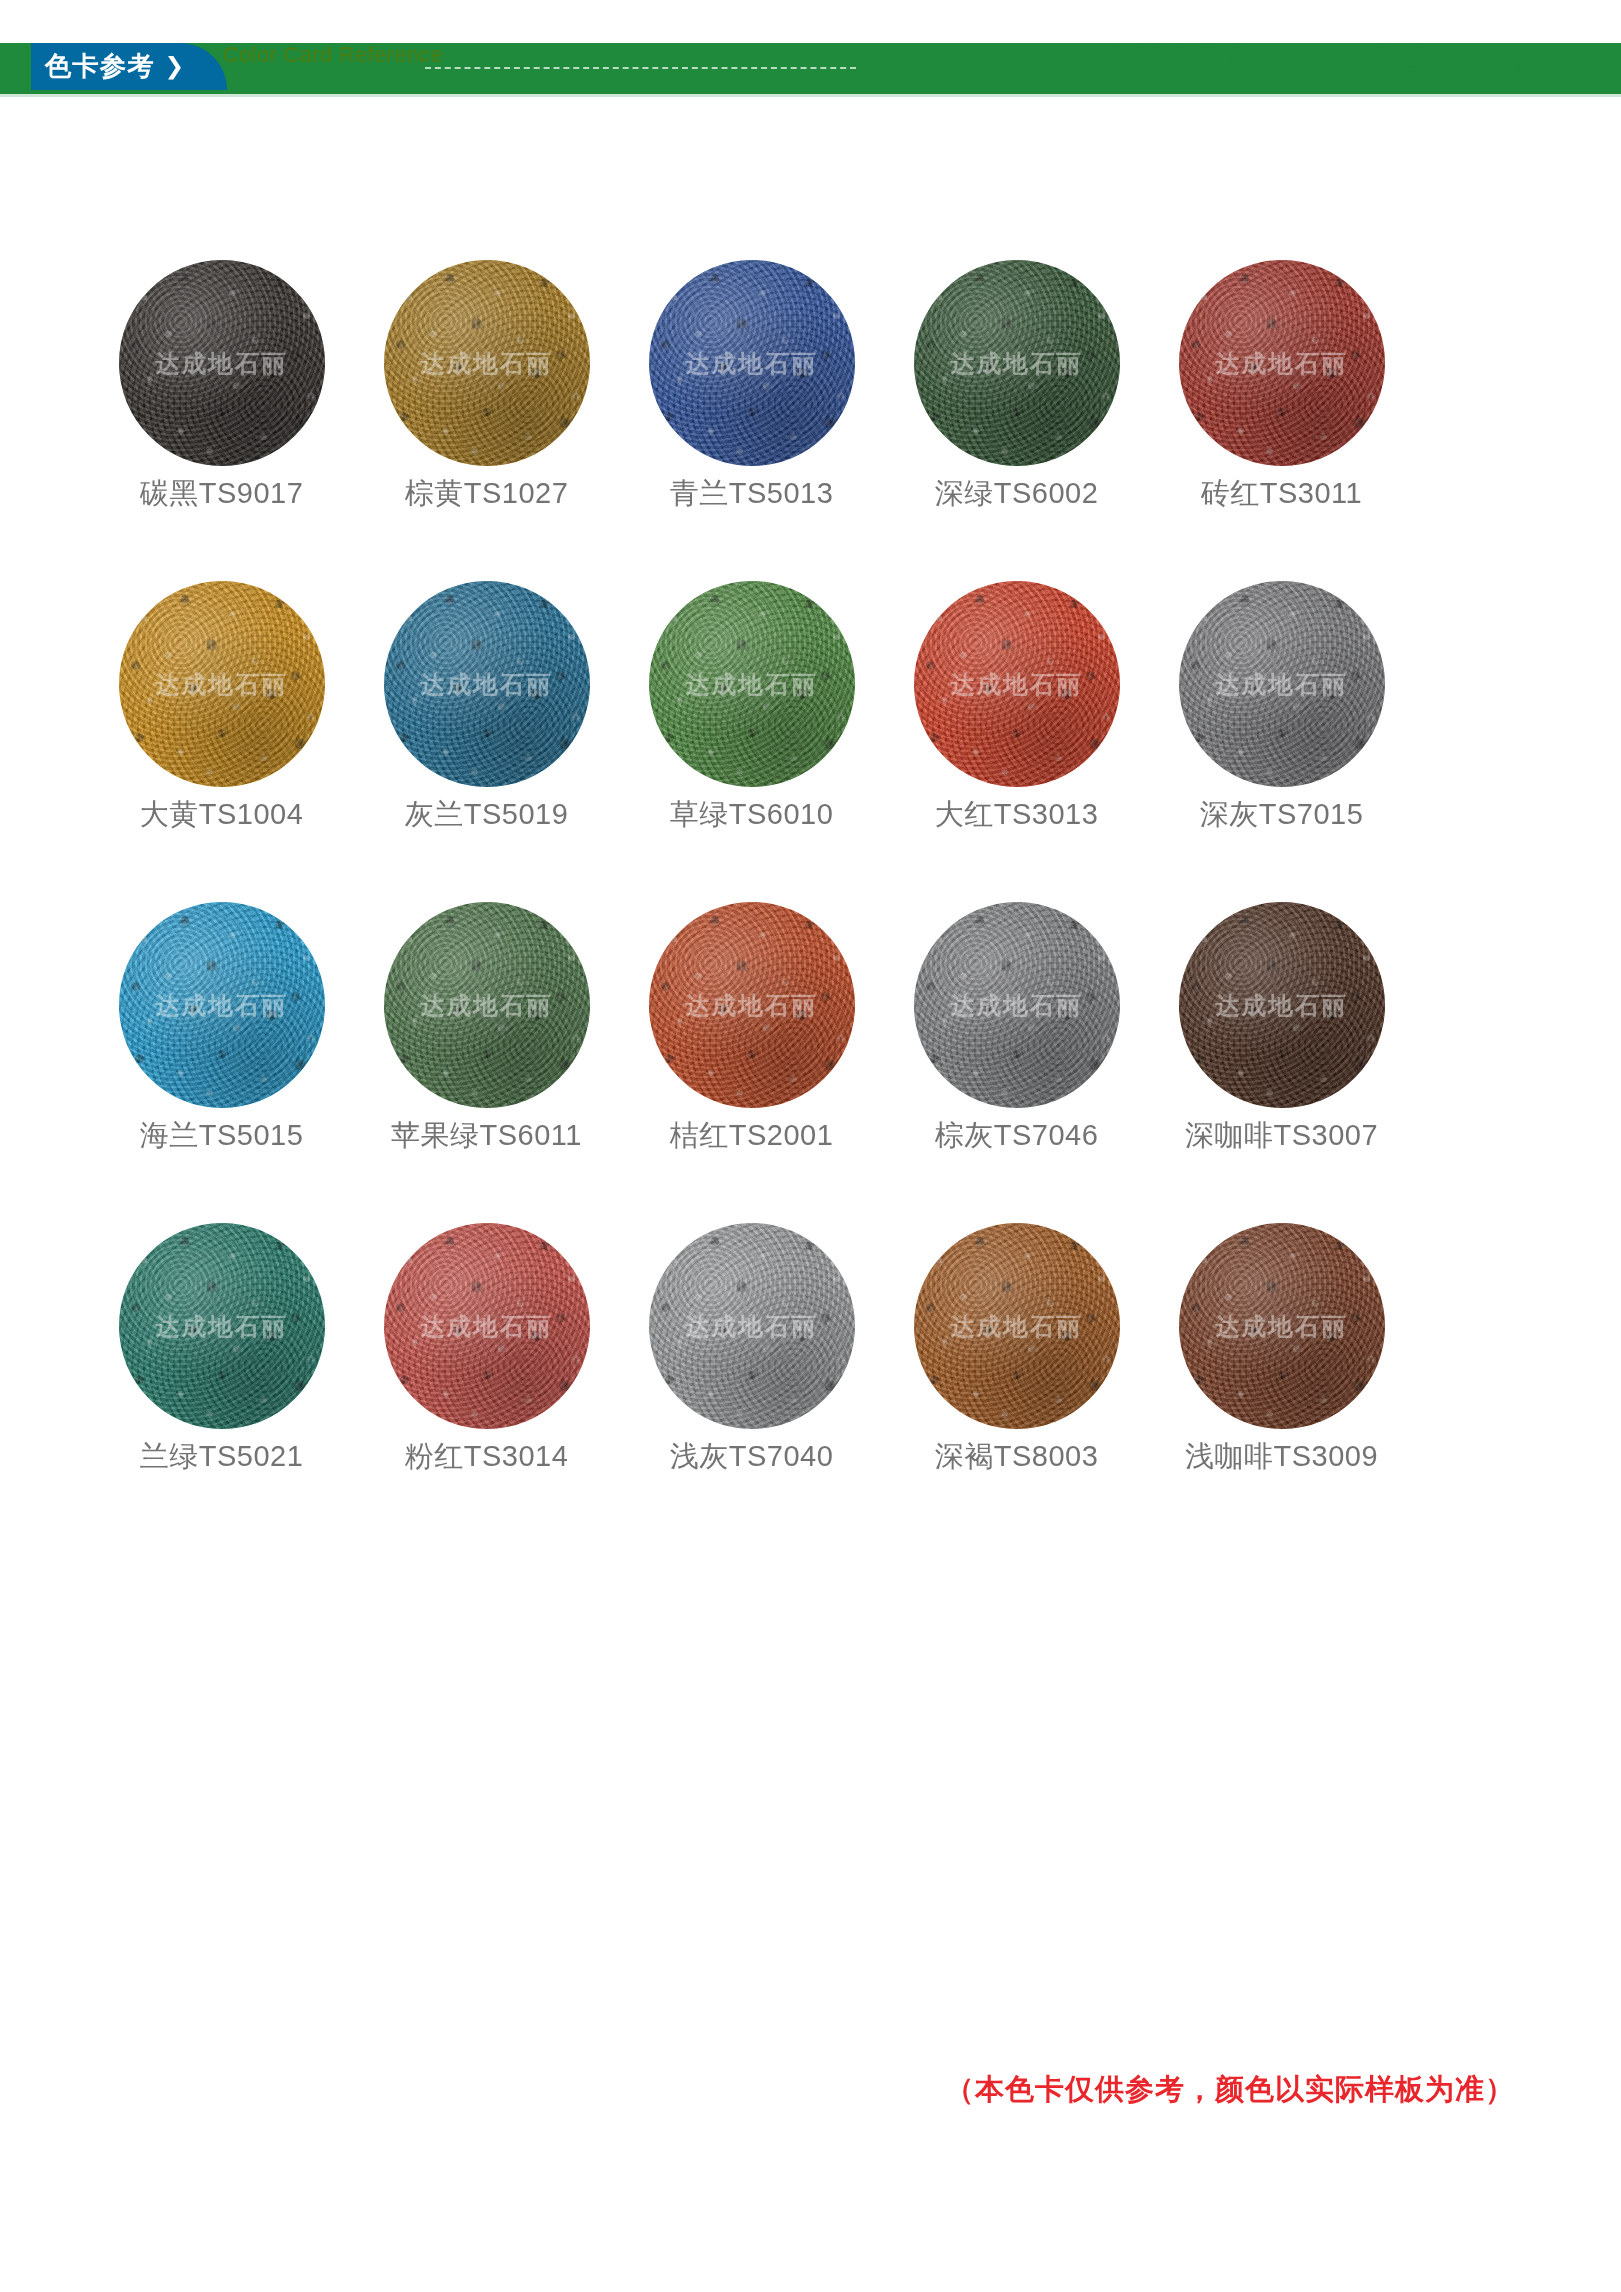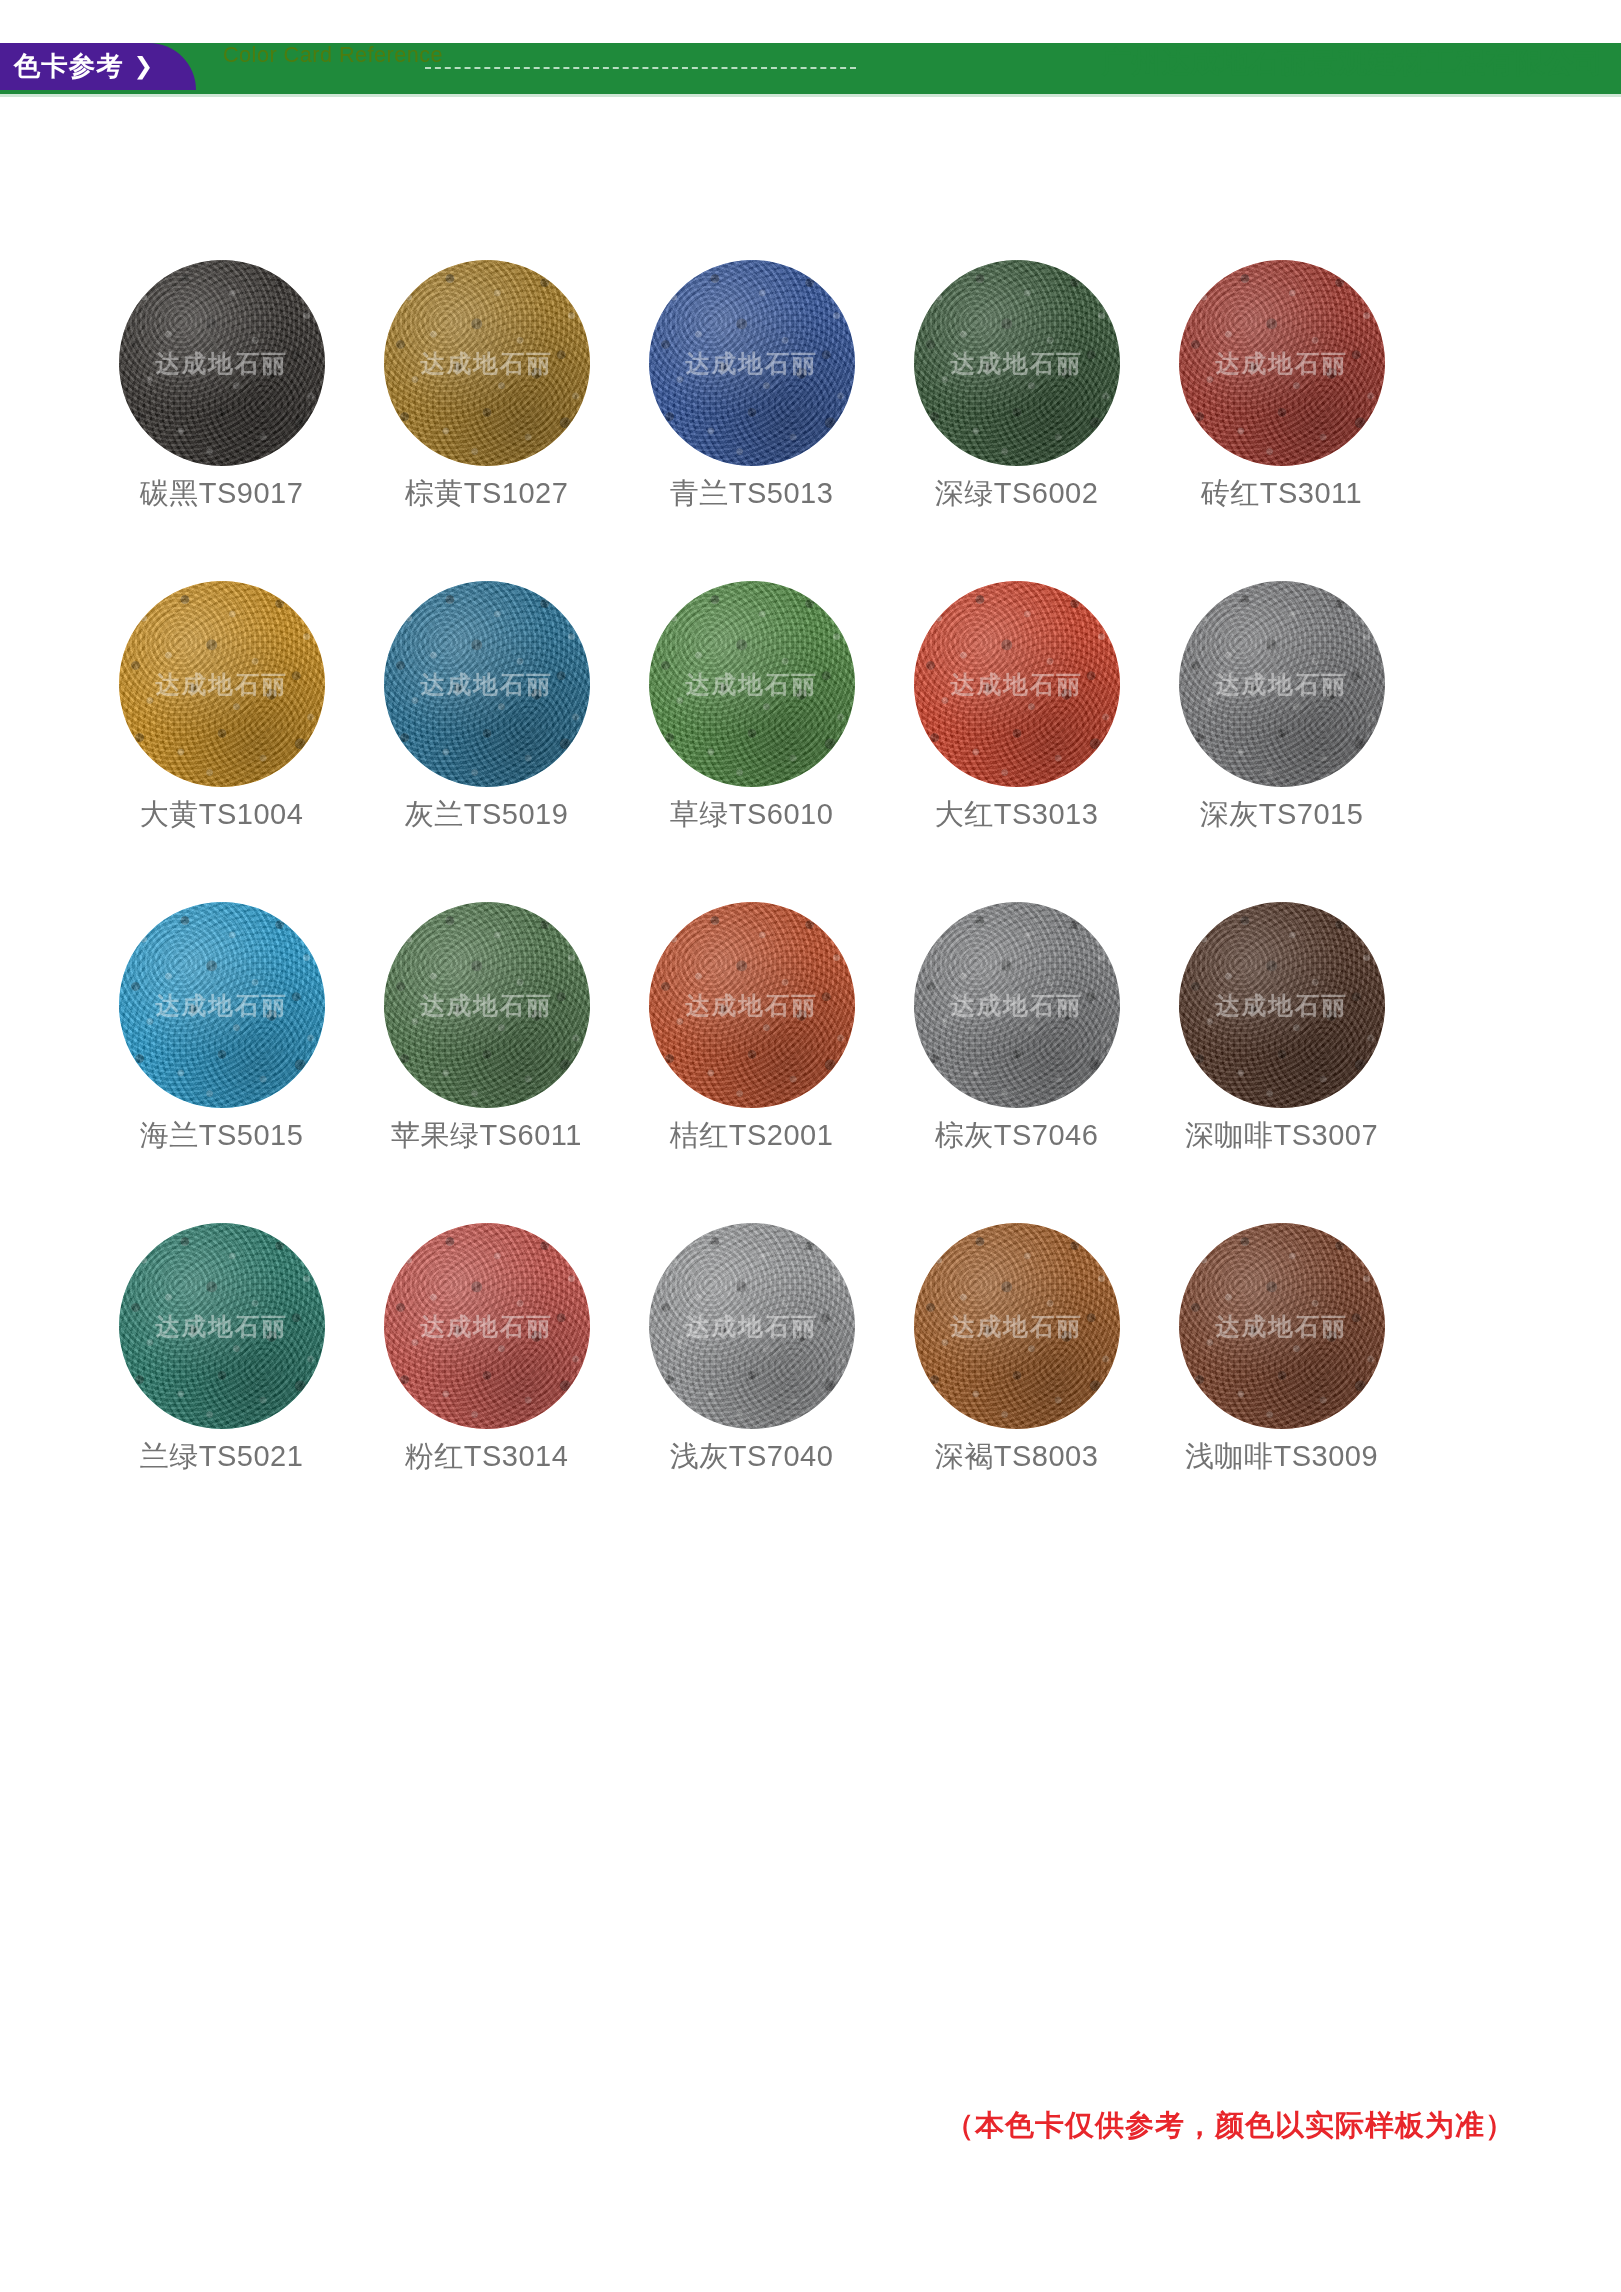--- a/index.html
+++ b/index.html
@@ -214,21 +214,21 @@
     font-weight: bold;
     letter-spacing: 1px;
     white-space: nowrap;
   }
 </style>
 </head>
 <body>
 
 <div class="header">
   <div class="header-bar" style="background: rgb(31, 138, 59);"></div>
-  <div class="header-tab" style="background: #4c1d95;">
+  <div class="header-tab" style="background: #0369a1; margin-left: 31px;">
     <div class="header-tab-inner">
       <span class="header-cn">色卡参考</span>
       <span class="header-chevron">❯</span>
     </div>
   </div>
   <div class="header-en">Color Card Reference</div>
   <div class="header-dashes"></div>
   <div class="header-underline" style="background: rgb(31, 138, 59);"></div>
   <div class="header-underline-light"></div>
 </div>
@@ -443,14 +443,14 @@
         <div class="tex tex-c"></div>
         <div class="tex tex-shade"></div>
         <div class="watermark">达成地石丽</div>
       </div>
       <div class="label">浅咖啡TS3009</div>
     </div>
   </div>
 
 </div>
 
-<div class="disclaimer" style="color: rgb(232, 38, 43); margin-top: 36px;">（本色卡仅供参考，颜色以实际样板为准）</div>
+<div class="disclaimer" style="color: rgb(232, 38, 43);">（本色卡仅供参考，颜色以实际样板为准）</div>
 
 
 </body></html>

